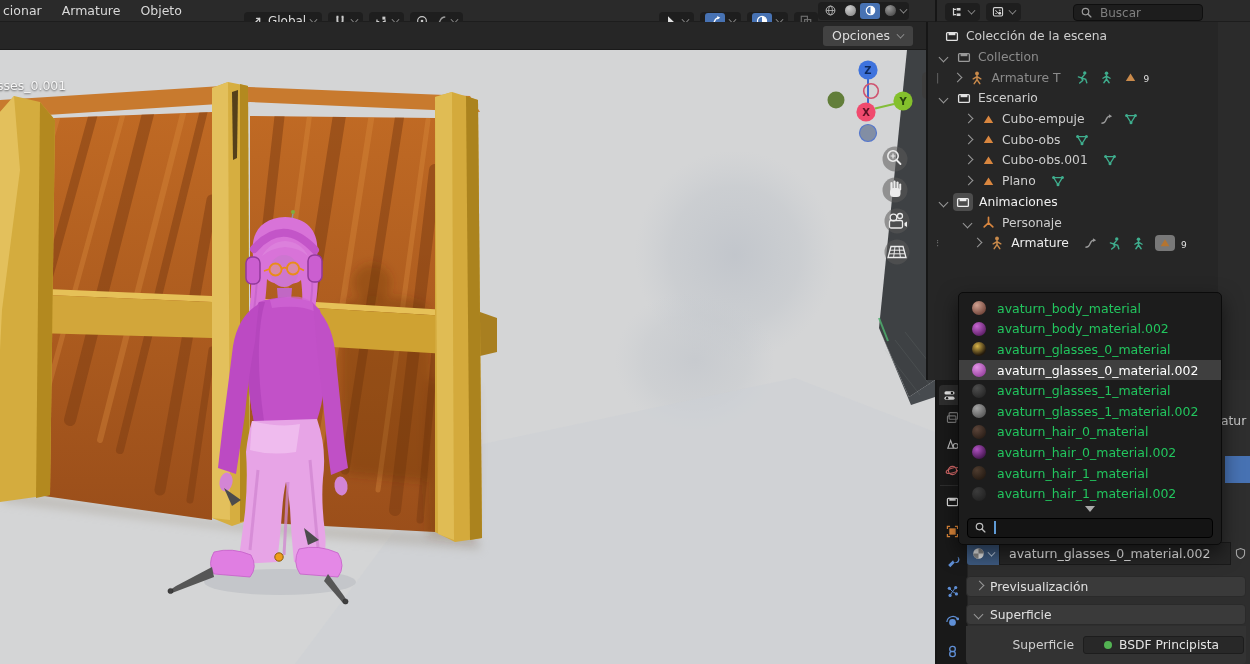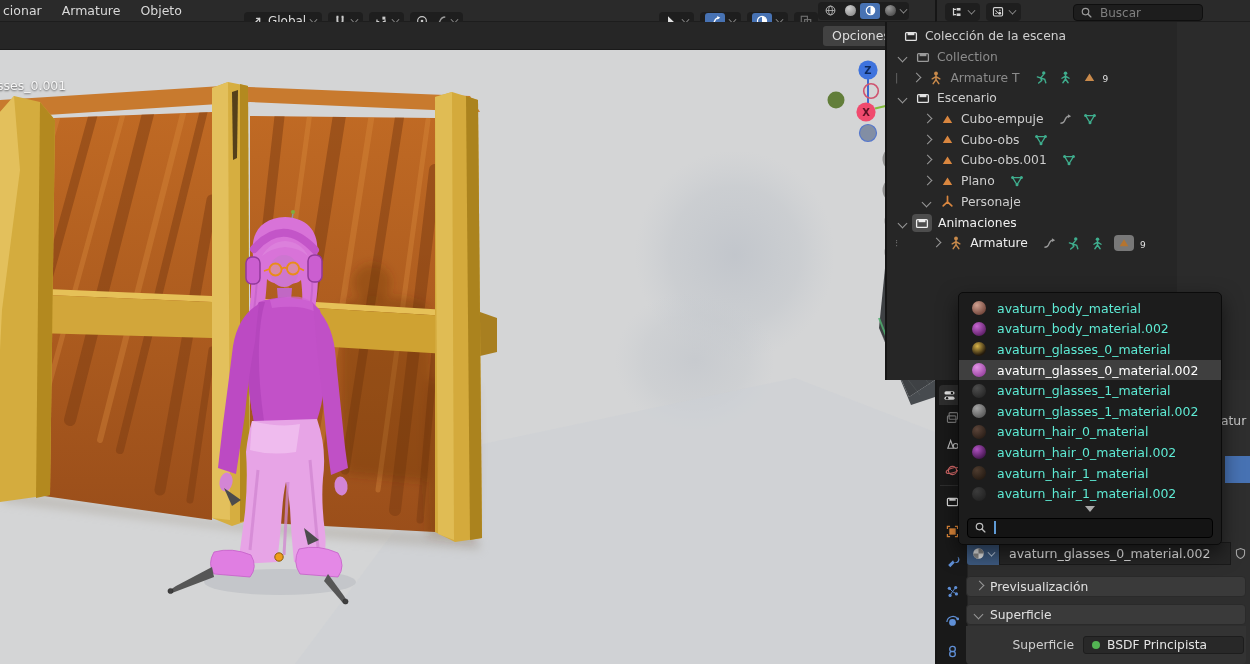--- a/index.html
+++ b/index.html
@@ -40,21 +40,21 @@
   .options-btn{background:#424242;border-radius:3px;height:20px;padding:0 9px;margin-right:22px;
                display:flex;align-items:center;gap:7px;color:#dedede;font-size:12.5px;}
   .scene{position:absolute;left:0;top:28px;}
   .objlabel{position:absolute;left:-3px;top:56px;color:#f5f5f5;font-size:12.5px;
             text-shadow:0 1px 2px rgba(0,0,0,.6);}
   .collapse-tab{position:absolute;right:0;top:50px;width:13px;height:27px;background:#3d3d3d;
                 border-radius:5px 0 0 5px;color:#c0c0c0;display:flex;align-items:center;
                 justify-content:center;font-size:11px;}
 
   
-  .outliner{position:absolute;left:885px;top:22px;width:292px;height:358px;background:#262626;
+  .outliner{position:absolute;left:926px;top:22px;width:292px;height:358px;background:#262626;
             border-left:2px solid #161616;padding-top:4px;overflow:hidden;}
   .orow{height:20.7px;display:flex;align-items:center;font-size:12.3px;color:#cecece;position:relative;}
   .orow.muted .olabel{color:#8b8b8b;}
   .olabel{margin-left:6px;white-space:nowrap;}
   .exp{width:8px;height:8px;flex:none;position:relative;}
   .exp.down::after{content:"";position:absolute;left:0;top:1px;width:6px;height:6px;
         border-right:1.4px solid #989898;border-bottom:1.4px solid #989898;transform:rotate(45deg);}
   .exp.right::after{content:"";position:absolute;left:1px;top:0;width:6px;height:6px;
         border-right:1.4px solid #989898;border-bottom:1.4px solid #989898;transform:rotate(-45deg);}
   .pipe{color:#6a6a6a;font-size:10px;margin-right:2px;}
@@ -82,28 +82,28 @@
   .mat-name{flex:1;height:23px;background:#262626;border:1px solid #1a1a1a;color:#ececec;
             font-size:12.5px;display:flex;align-items:center;padding-left:9px;white-space:nowrap;overflow:hidden;}
   .shield-btn{width:19px;height:23px;background:#2e2e2e;display:flex;align-items:center;justify-content:center;}
   .panel-h{position:absolute;left:29px;right:4px;height:21px;background:#3a3a3a;border:1px solid #2a2a2a;
            border-radius:4px;display:flex;align-items:center;gap:7px;color:#e0e0e0;font-size:12.3px;padding-left:8px;}
   .panel-h .exp{margin-top:-2px;}
   .panel-body{position:absolute;left:29px;right:4px;background:#333333;border-radius:0 0 4px 4px;}
   .prow{display:flex;align-items:center;height:20px;margin-top:9px;}
   .prow .plabel{width:108px;text-align:right;color:#cfcfcf;font-size:12.3px;margin-right:9px;}
   .value-btn{flex:1;height:18px;background:#282828;border:1px solid #1d1d1d;border-radius:3px;
-             display:flex;align-items:center;gap:7px;padding:0 8px;color:#e3e3e3;font-size:12.3px;margin-right:2px;}
+             display:flex;align-items:center;gap:7px;padding:0 20px;color:#e3e3e3;font-size:12.3px;margin-right:2px;}
   .gdot{width:8px;height:8px;border-radius:50%;background:#53b353;flex:none;}
 
   
   .dropdown{position:absolute;left:958px;top:292px;width:264px;background:#1c1c1c;
             border:1px solid #0b0b0b;border-radius:5px;box-shadow:0 8px 20px rgba(0,0,0,.55);
             z-index:20;padding:5px 0 6px;}
-  .mrow{height:20.6px;display:flex;align-items:center;gap:11px;padding-left:13px;font-size:12.5px;color:#5eead4;}
+  .mrow{height:20.6px;display:flex;align-items:center;gap:11px;padding-left:13px;font-size:12.5px;color:#22c55e;}
   .mrow.hl{background:#3f3f3f;color:#fff;}
   .sw{width:14px;height:14px;border-radius:50%;flex:none;}
   .sw0{background:radial-gradient(circle at 35% 30%,#d0a191,#75483d 75%);}
   .sw1{background:radial-gradient(circle at 35% 30%,#c867d2,#5c1e66 78%);}
   .sw2{background:radial-gradient(circle at 38% 30%,#d9b44a,#241a0c 70%);}
   .sw3{background:radial-gradient(circle at 35% 30%,#e394e6,#96409e 80%);}
   .sw4{background:radial-gradient(circle at 35% 30%,#4e4e4e,#262626 80%);}
   .sw5{background:radial-gradient(circle at 35% 30%,#a6a6a6,#565656 80%);}
   .sw6{background:radial-gradient(circle at 35% 30%,#5c453a,#291d16 80%);}
   .sw7{background:radial-gradient(circle at 35% 30%,#b052c2,#3f1349 80%);}
@@ -667,36 +667,36 @@
           <use href="#i-trifill"></use>
         </svg>
       <span class="olabel">Plano</span>
       <span class="badges">
         <svg class="ic" width="16" height="16" style="color:#3fae8e">
             <use href="#i-tridata"></use>
           </svg>
       </span>
     </div>
 
-    <div class="orow" style="padding-left:36px">
-      <span class="exp down"></span>
-      <svg class="ic" width="15" height="15" style="color:#d9863f;margin-left:9px">
-          <use href="#i-empty"></use>
-        </svg>
-      <span class="olabel">Personaje</span>
-    </div>
-
     <div class="orow" style="padding-left:12px">
       <span class="exp down"></span>
       <span class="iconbox activecol" style="margin-left:5px">
         <svg class="ic" width="16" height="16" style="color:#efefef">
             <use href="#i-box"></use>
           </svg>
       </span>
       <span class="olabel" style="color:#f0f0f0">Animaciones</span>
+    </div>
+
+    <div class="orow" style="padding-left:36px">
+      <span class="exp down"></span>
+      <svg class="ic" width="15" height="15" style="color:#d9863f;margin-left:9px">
+          <use href="#i-empty"></use>
+        </svg>
+      <span class="olabel">Personaje</span>
     </div>
 
     <div class="orow" style="padding-left:8px">
       <span class="pipe">⁝</span>
       <span class="exp right" style="margin-left:32px"></span>
       <svg class="ic" width="16" height="16" style="color:#c98a4b;margin-left:8px">
           <use href="#i-fig"></use>
         </svg>
       <span class="olabel" style="color:#ededed">Armature</span>
       <span class="badges">

